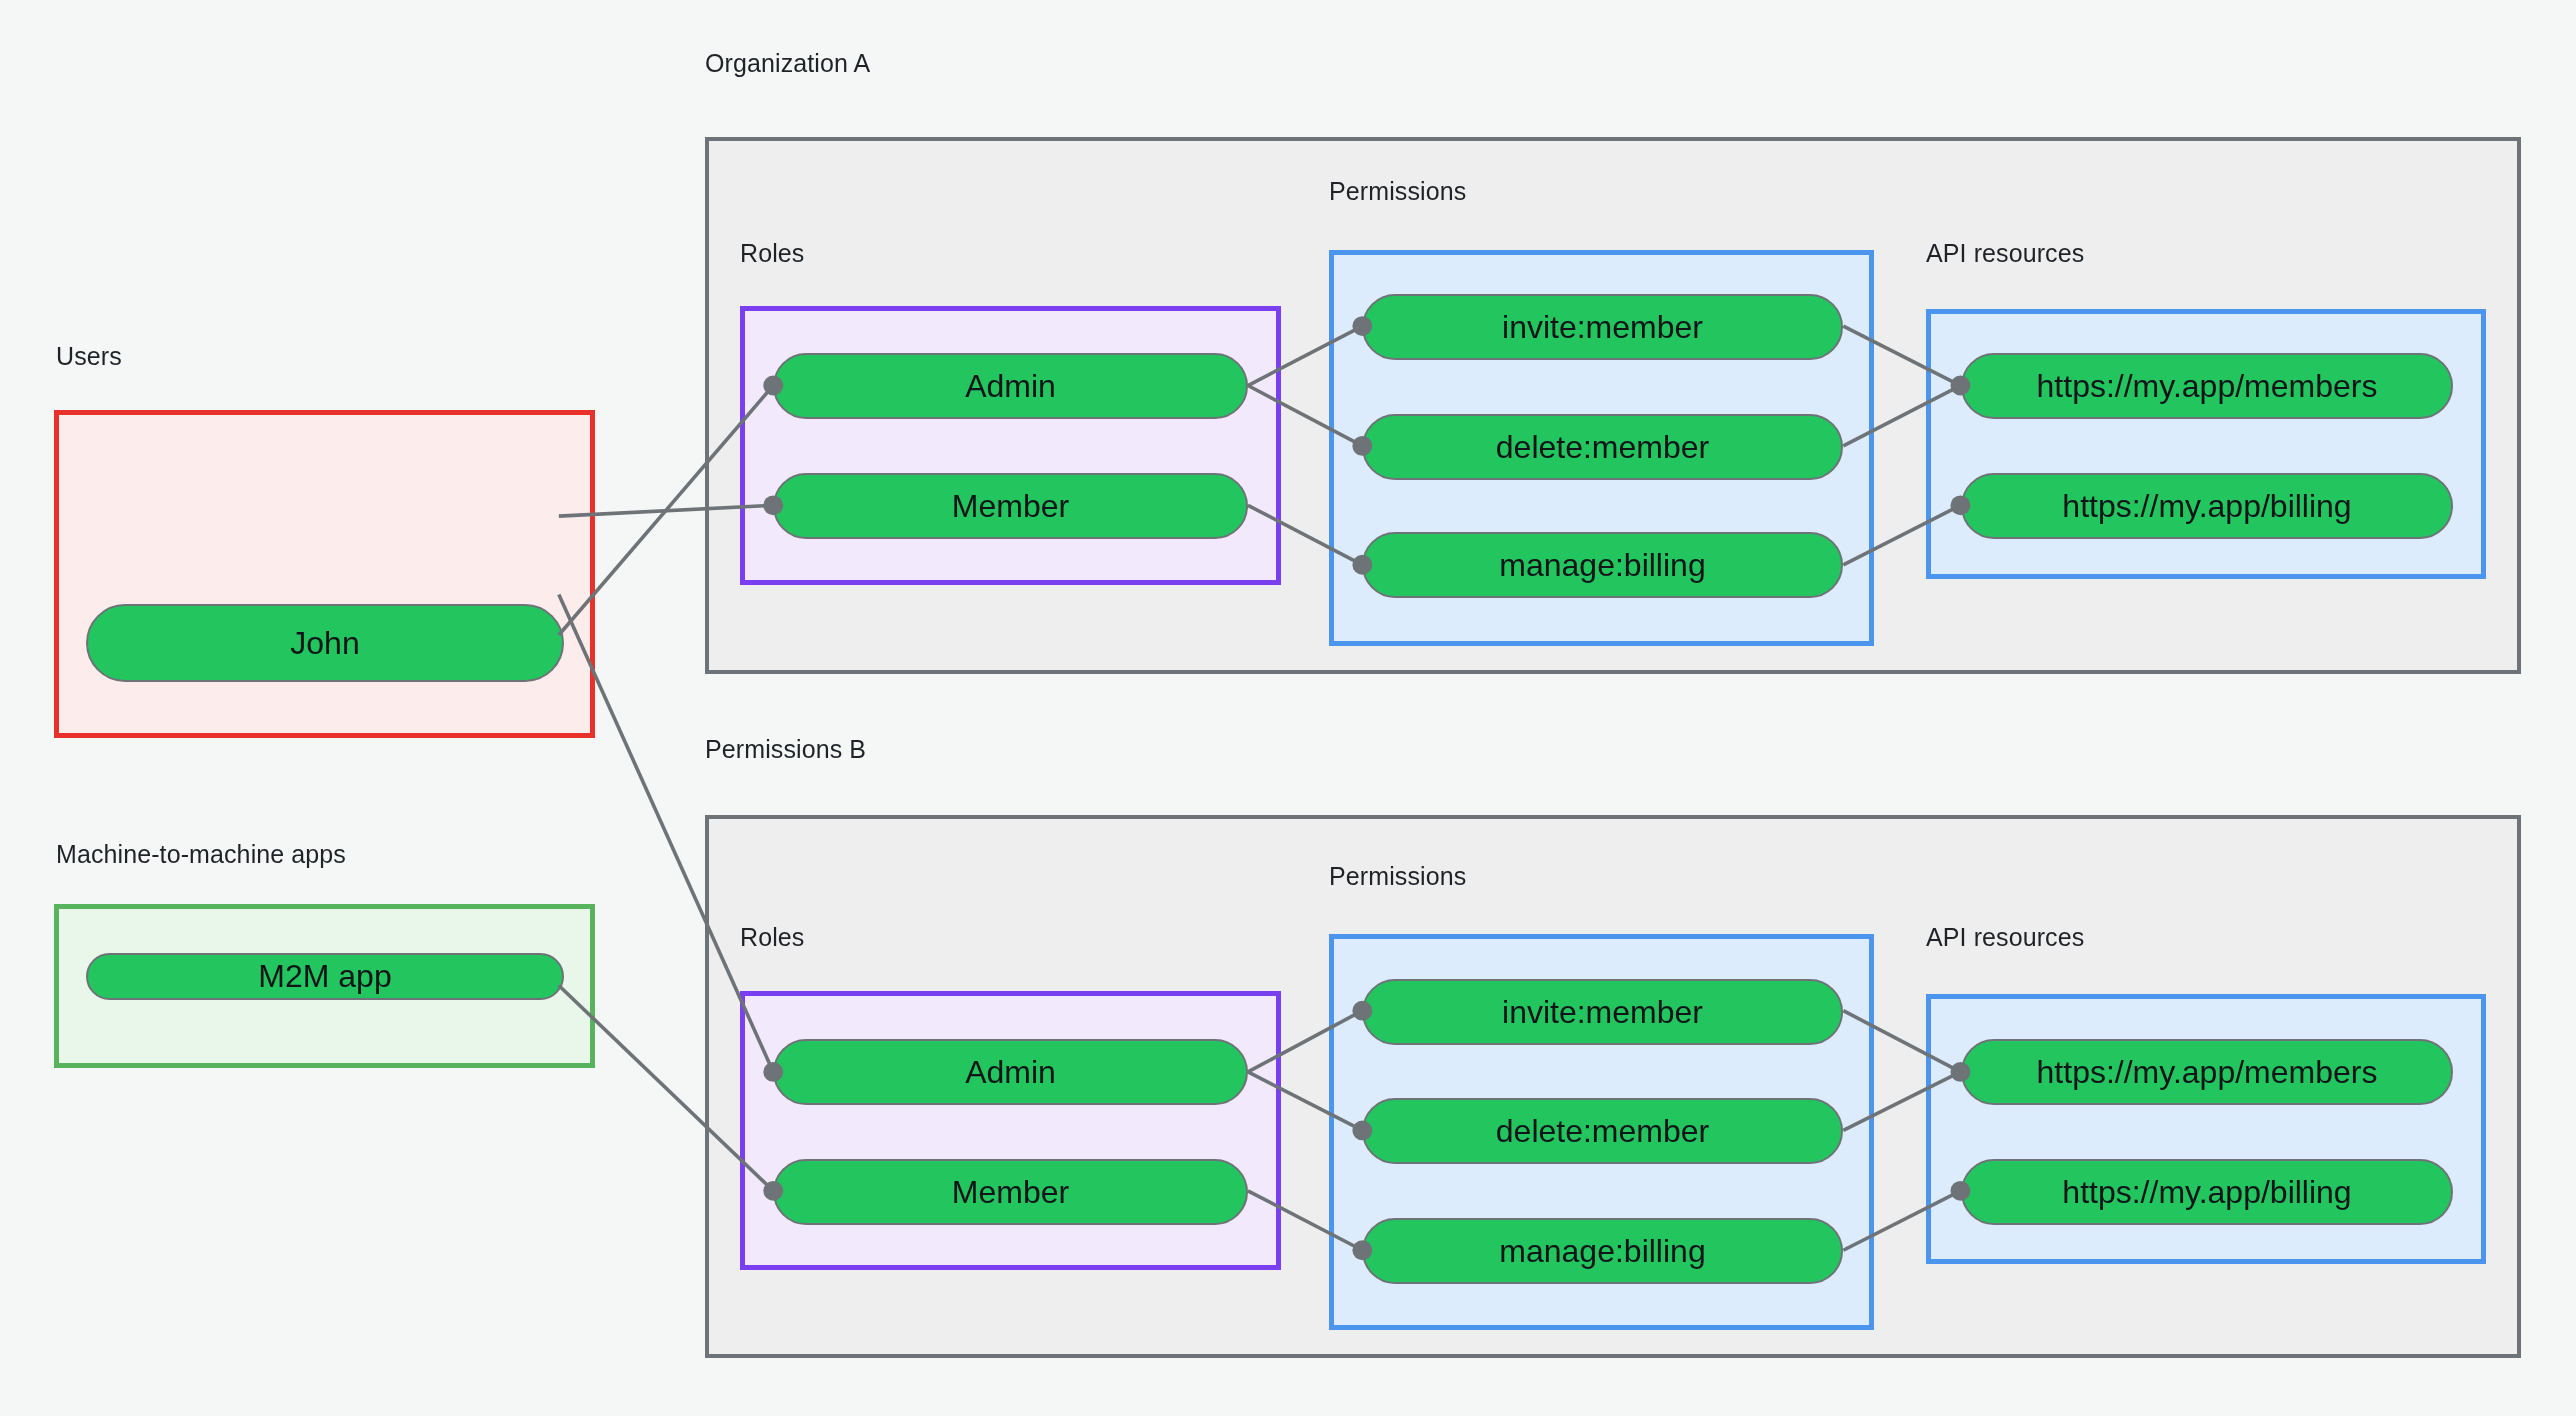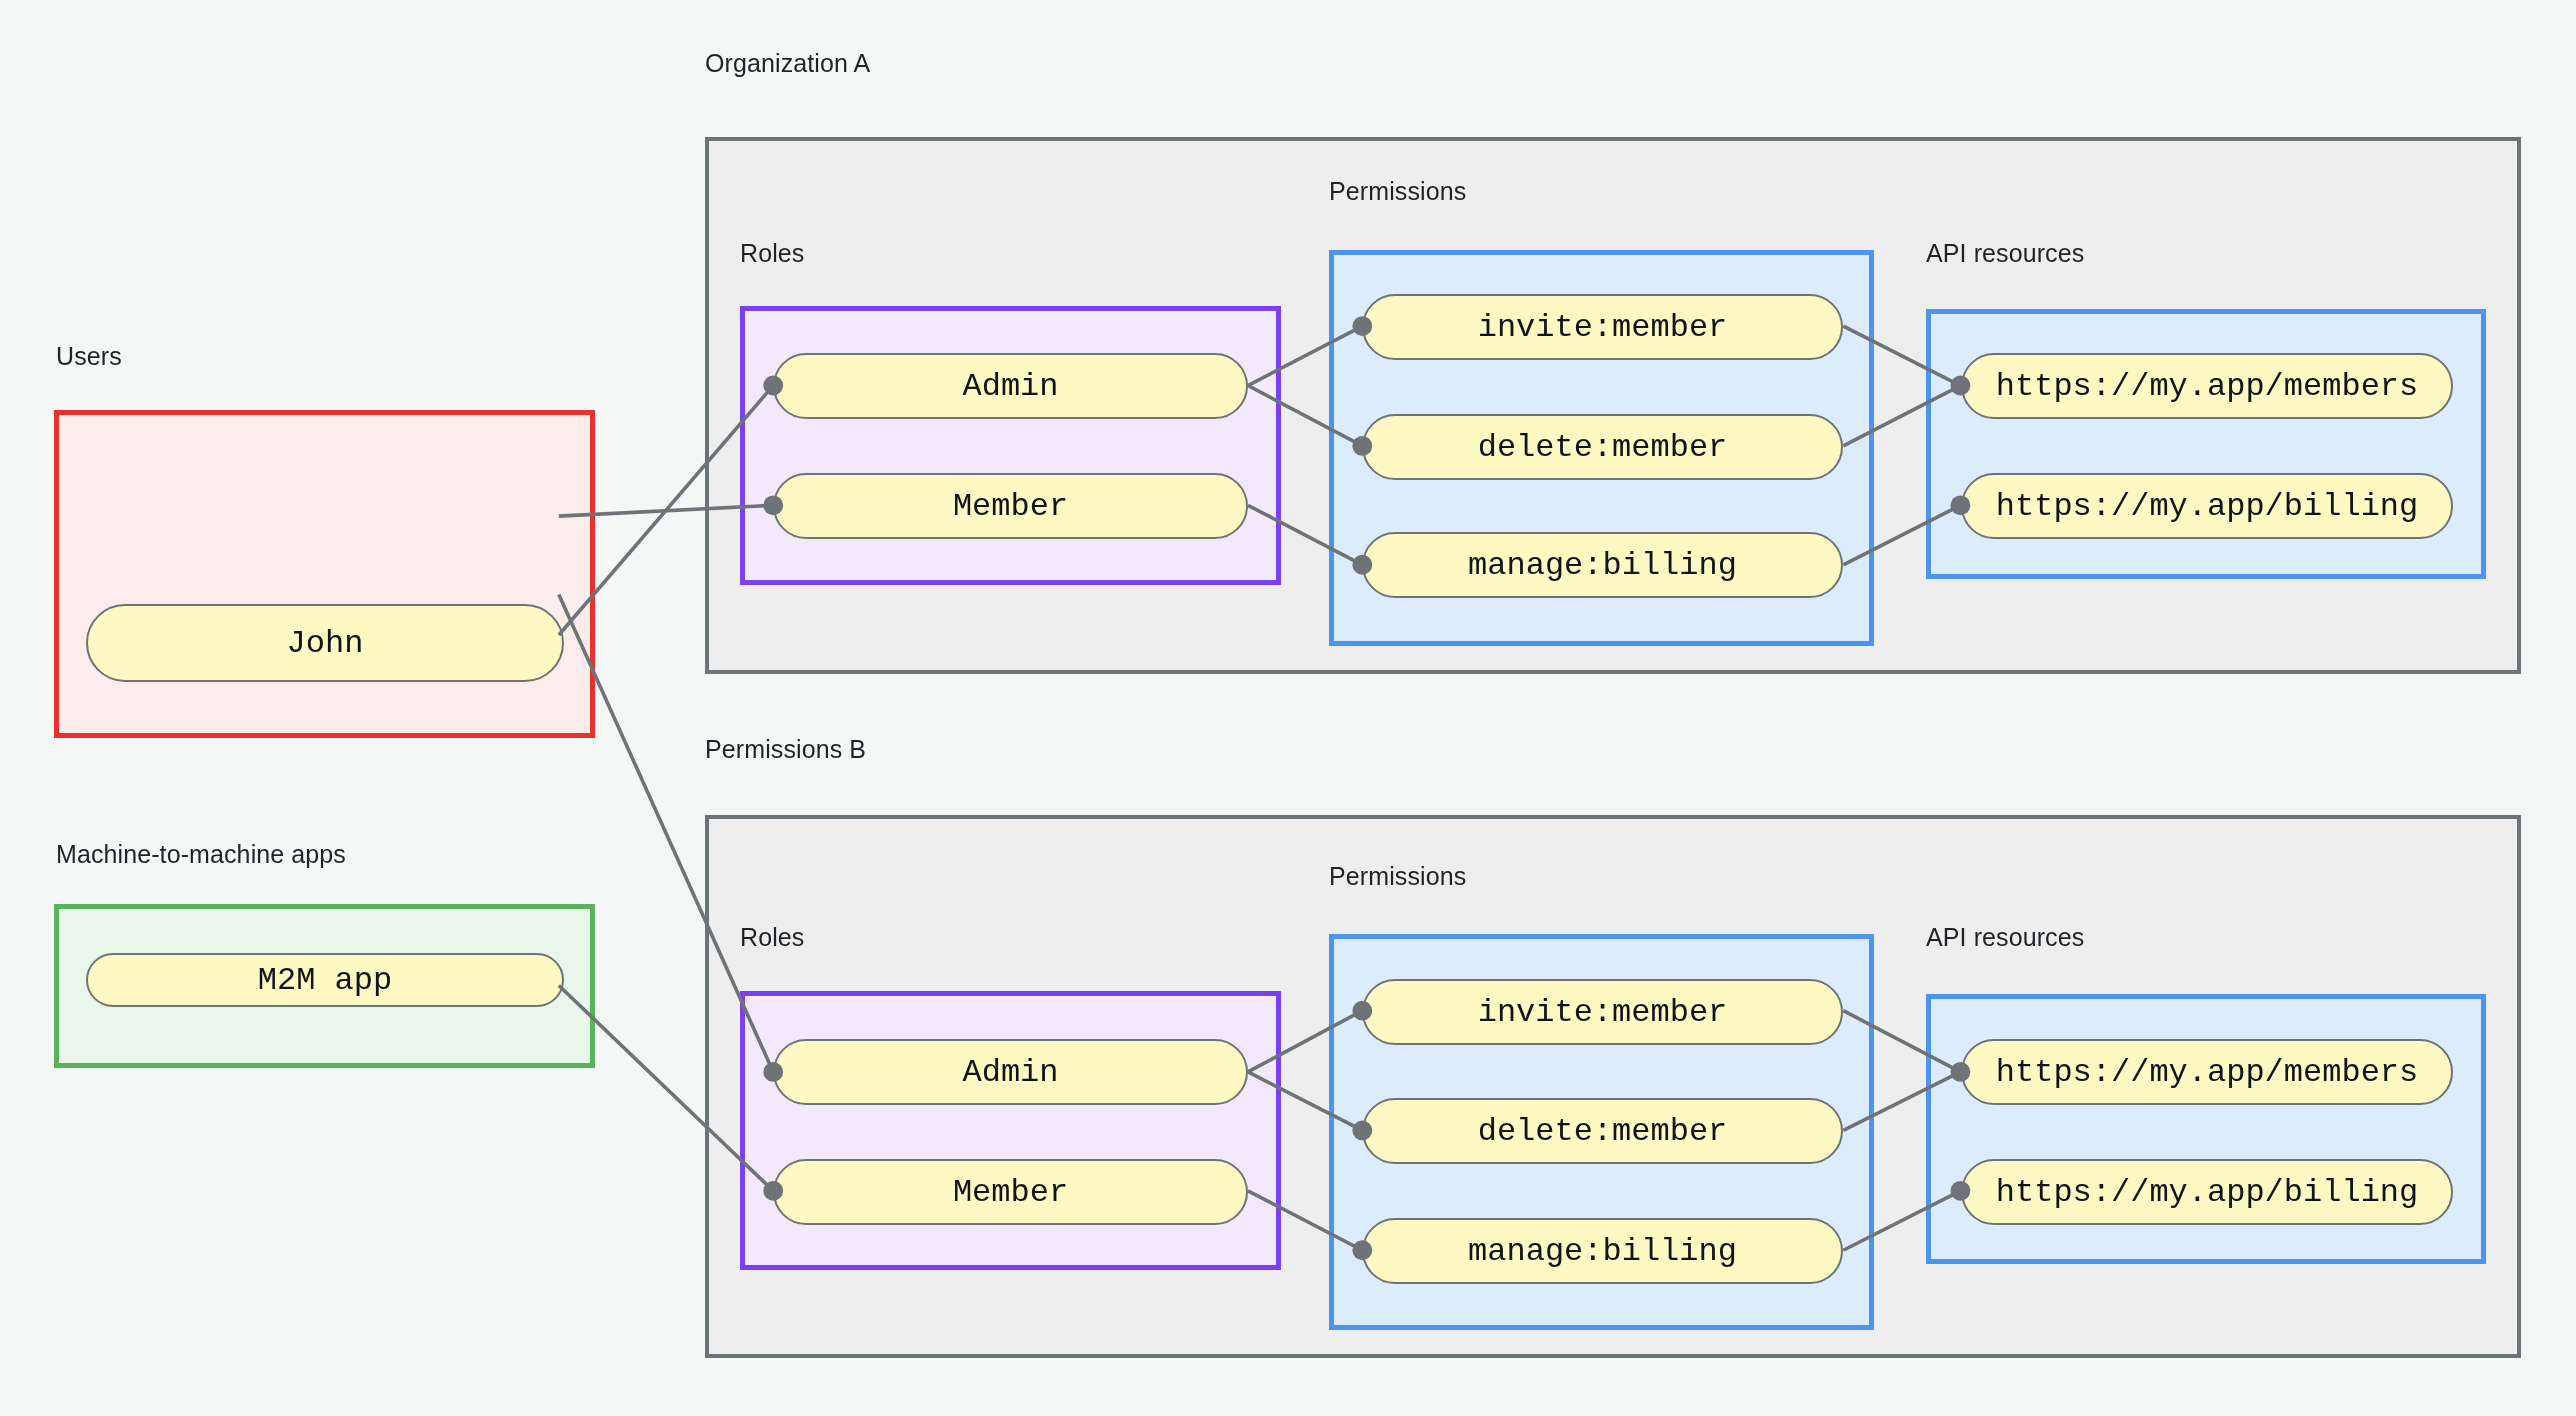--- a/index.html
+++ b/index.html
@@ -53,32 +53,31 @@
   }
   .cat-users   { background:#fdecec; border:5.4px solid #e8312a; }
   .cat-m2m     { background:#e9f7ea; border:5.4px solid #57b45c; }
   .cat-roles   { background:#f2e9fd; border:5.4px solid #7b3ff2; }
   .cat-perms   { background:#dcecfd; border:5.4px solid #4c95ee; }
   .cat-api     { background:#dcecfd; border:5.4px solid #4c95ee; }
 
   
   .pill {
     position: absolute;
-    background: #fef9c3;
+    background: #22c55e;
     border: 2.7px solid #6e7378;
     border-radius: 900px;
     box-sizing: border-box;
     display: flex;
     align-items: center;
     justify-content: center;
     font-size: 32px;
     color: #111418;
     white-space: nowrap;
     z-index: 3;
-    font-family: Liberation Mono, monospace;
   }
 </style>
 </head>
 <body>
 
 <div id="canvas">
 
   <div class="org-box" style="left:705px; top:137px; width:1816px; height:537px;"></div>
 
   <div class="org-box" style="left:705px; top:815px; width:1816px; height:543px;"></div>
@@ -149,21 +148,21 @@
   <div class="grp-label" style="left:1329px; top:179px;">Permissions</div>
   <div class="grp-label" style="left:1926px; top:241px;">API resources</div>
 
   <div class="grp-label" style="left:705px; top:737px;">Permissions B</div>
   <div class="grp-label" style="left:740px; top:925px;">Roles</div>
   <div class="grp-label" style="left:1329px; top:864px;">Permissions</div>
   <div class="grp-label" style="left:1926px; top:925px;">API resources</div>
 
   <div class="pill" style="left:86px; top:604px; width:478px; height:78px;">John</div>
 
-  <div class="pill" style="left:86px; top:953px; width:478px; height:54px;">M2M app</div>
+  <div class="pill" style="left:86px; top:953px; width:478px; height:47px;">M2M app</div>
 
   <div class="pill" style="left:773px; top:353px; width:475px; height:66px;">Admin</div>
   <div class="pill" style="left:773px; top:473px; width:475px; height:66px;">Member</div>
 
   <div class="pill" style="left:1362px; top:294px; width:481px; height:66px;">invite:member</div>
   <div class="pill" style="left:1362px; top:414px; width:481px; height:66px;">delete:member</div>
   <div class="pill" style="left:1362px; top:532px; width:481px; height:66px;">manage:billing</div>
 
   <div class="pill" style="left:1961px; top:353px; width:492px; height:66px;">https://my.app/members</div>
   <div class="pill" style="left:1961px; top:473px; width:492px; height:66px;">https://my.app/billing</div>

